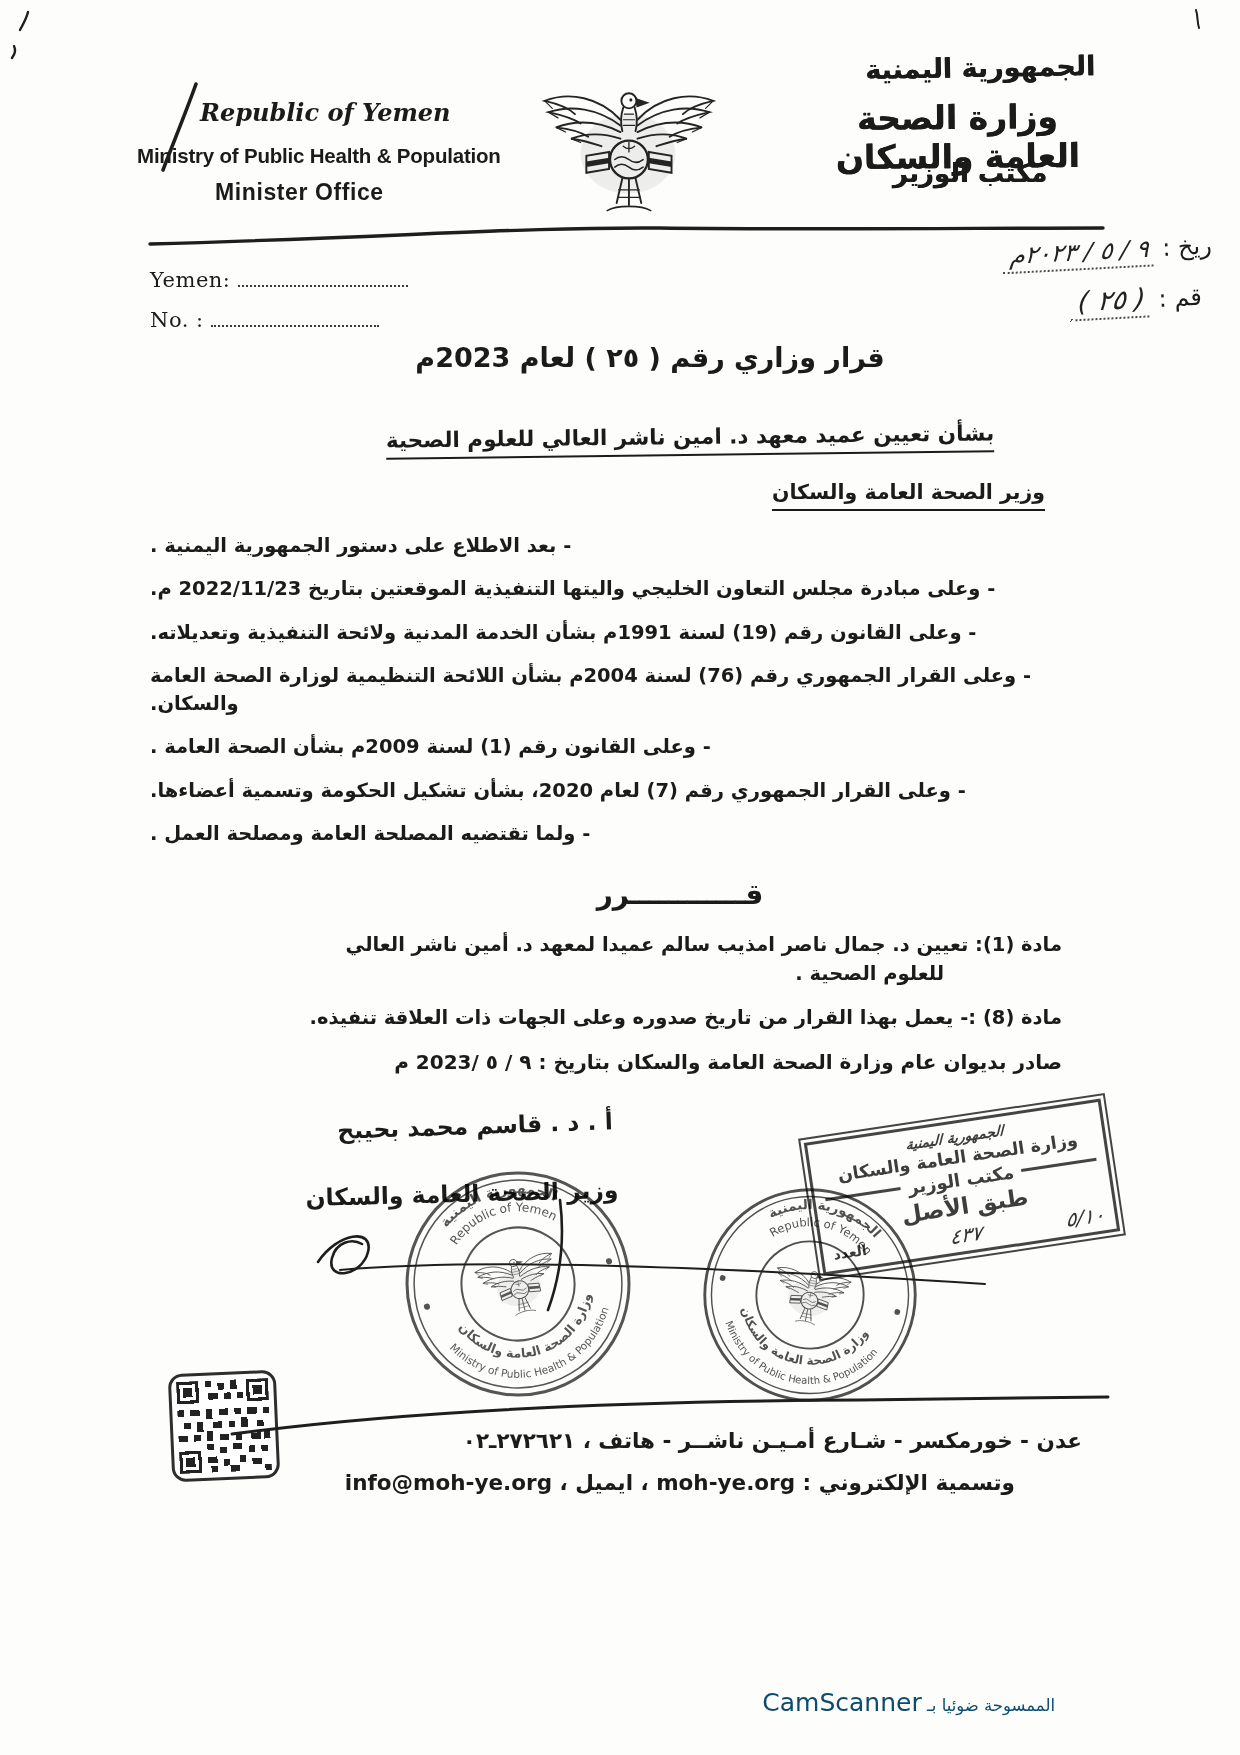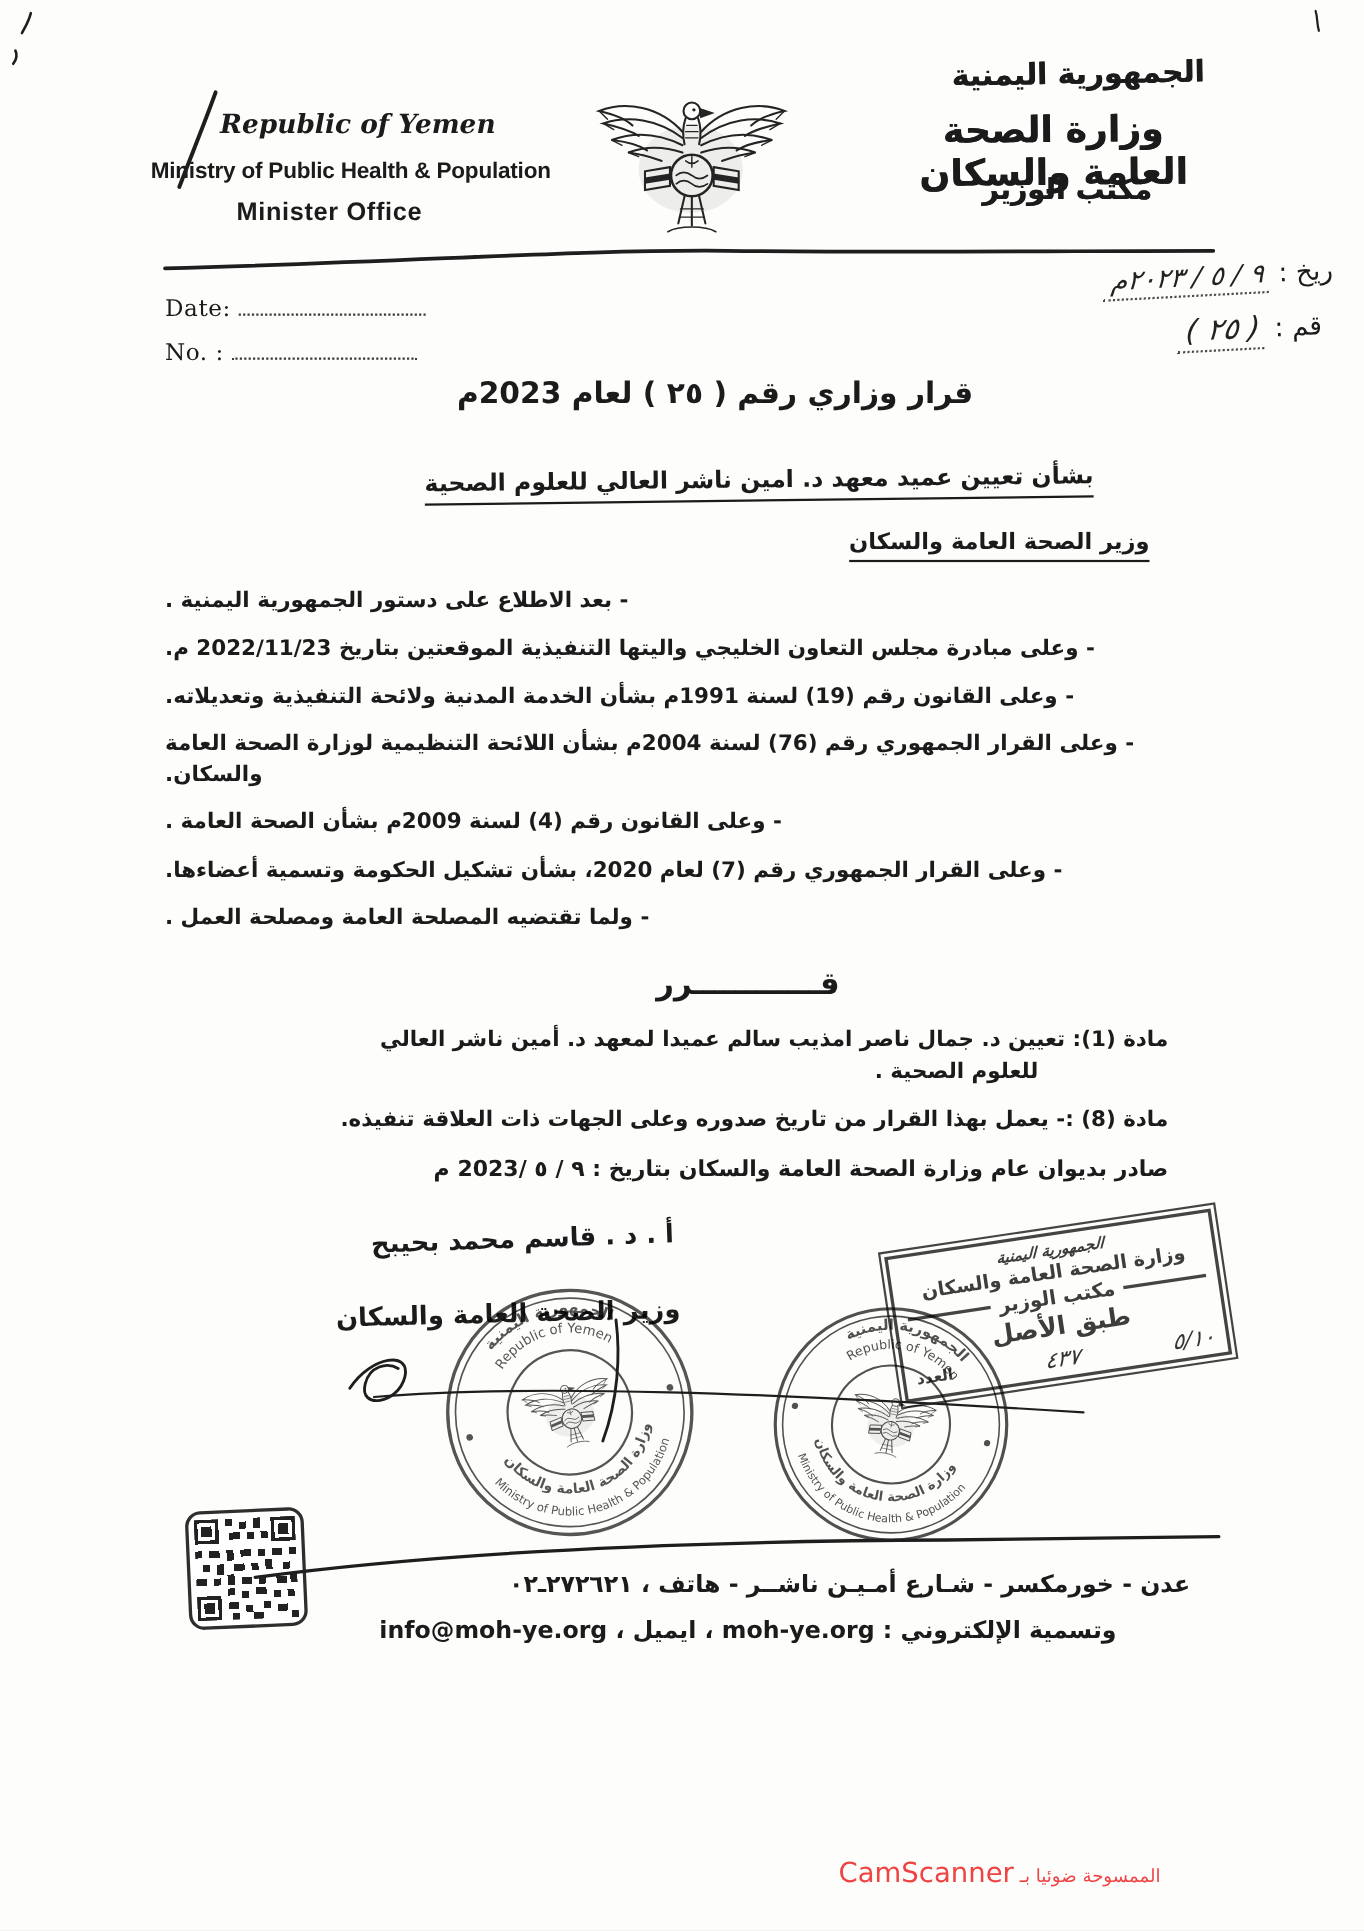--- a/index.html
+++ b/index.html
@@ -57,21 +57,21 @@
   .rs-l3::before, .rs-l3::after { content:""; flex:1; border-top:3.5px solid #343434; }
   .rs-l4 { font-size:23px; font-weight:bold; margin-top:3px; letter-spacing:0; }
   .rs-bottom { display:flex; justify-content:space-between; align-items:center; font-size:17px; margin-top:4px; }
   .rs-bottom .hw { font-size:20px; transform:skewX(-10deg); }
   .rs-lab { font-size:14px; font-weight:bold; }
 
   .qr-box { border:3.5px solid #2e2e2e; border-radius:14px; padding:5px; transform:rotate(-2.5deg); background:#fff; }
 
   .footer-line1 { direction:rtl; font-weight:bold; font-size:21.5px;margin-left:28px; }
   .footer-line2 { direction:rtl; font-weight:bold; font-size:21.5px; }
-  .camscanner { direction:rtl; font-size:16.5px; color:#ef4444; }
+  .camscanner { direction:rtl; font-size:16.5px; color:#0c4a6e; }
   .camscanner .brand { font-size:25px; font-weight:500; font-family:"DejaVu Sans", sans-serif; }
 
   svg { display:block; }
   .overlay { pointer-events:none; }
 </style>
 </head>
 <body>
 
 <div class="page">
 
@@ -116,21 +116,21 @@
     <svg width="212" height="142" viewBox="0 0 200 150">
         <use href="#eagle"></use>
       </svg>
   </div>
 
   <div class="abs ar-head ar-country" style="left:860px; top:52px; width:240px; text-align:center;">الجمهورية اليمنية</div>
   <div class="abs ar-head ar-ministry" style="left:805px; top:98px; width:305px; text-align:center;">وزارة الصحة العامة والسكان</div>
   <div class="abs ar-head ar-office" style="left:880px; top:158px; width:180px; text-align:center;">مكتب الوزير</div>
 
   <div class="abs serif-label" style="left:150px; top:268px;">
-    <span>Date:</span>
+    <span>Yemen:</span>
     <span class="dotline" style="width:170px;"></span>
   </div>
   <div class="abs serif-label" style="left:150px; top:308px;">
     <span>No. :</span>
     <span class="dotline" style="width:168px;"></span>
   </div>
 
   <div class="abs hw-block" style="right:28px; top:240px; width:330px;">
     <span>ريخ :</span>
     <span class="hw hw-val">٩ / ٥ / ٢٠٢٣م</span>
@@ -146,21 +146,21 @@
   </div>
   <div class="abs authority" style="right:195px; top:480px;">
     <span class="u-line" style="border-bottom-width:2.4px;">وزير الصحة العامة والسكان</span>
   </div>
 
   <ul class="abs preamble" style="right:178px; top:532px; left:150px;">
     <li>- بعد الاطلاع على دستور الجمهورية اليمنية .</li>
     <li>- وعلى مبادرة مجلس التعاون الخليجي واليتها التنفيذية الموقعتين بتاريخ 2022/11/23 م.</li>
     <li>- وعلى القانون رقم (19) لسنة 1991م بشأن الخدمة المدنية ولائحة التنفيذية وتعديلاته.</li>
     <li>- وعلى القرار الجمهوري رقم (76) لسنة 2004م بشأن اللائحة التنظيمية لوزارة الصحة العامة والسكان.</li>
-    <li>- وعلى القانون رقم (4) لسنة 2009م بشأن الصحة العامة .</li>
+    <li>- وعلى القانون رقم (1) لسنة 2009م بشأن الصحة العامة .</li>
     <li>- وعلى القرار الجمهوري رقم (7) لعام 2020، بشأن تشكيل الحكومة وتسمية أعضاءها.</li>
     <li>- ولما تقتضيه المصلحة العامة ومصلحة العمل .</li>
   </ul>
 
   <div class="abs decided" style="left:0; top:878px;">قــــــــــــرر</div>
 
   <div class="abs articles" style="right:178px; top:930px; left:285px;">
     <p>
       <span>مادة (1):</span>
       <span>تعيين د. جمال ناصر امذيب سالم عميدا لمعهد د. أمين ناشر العالي  للعلوم الصحية .</span>

